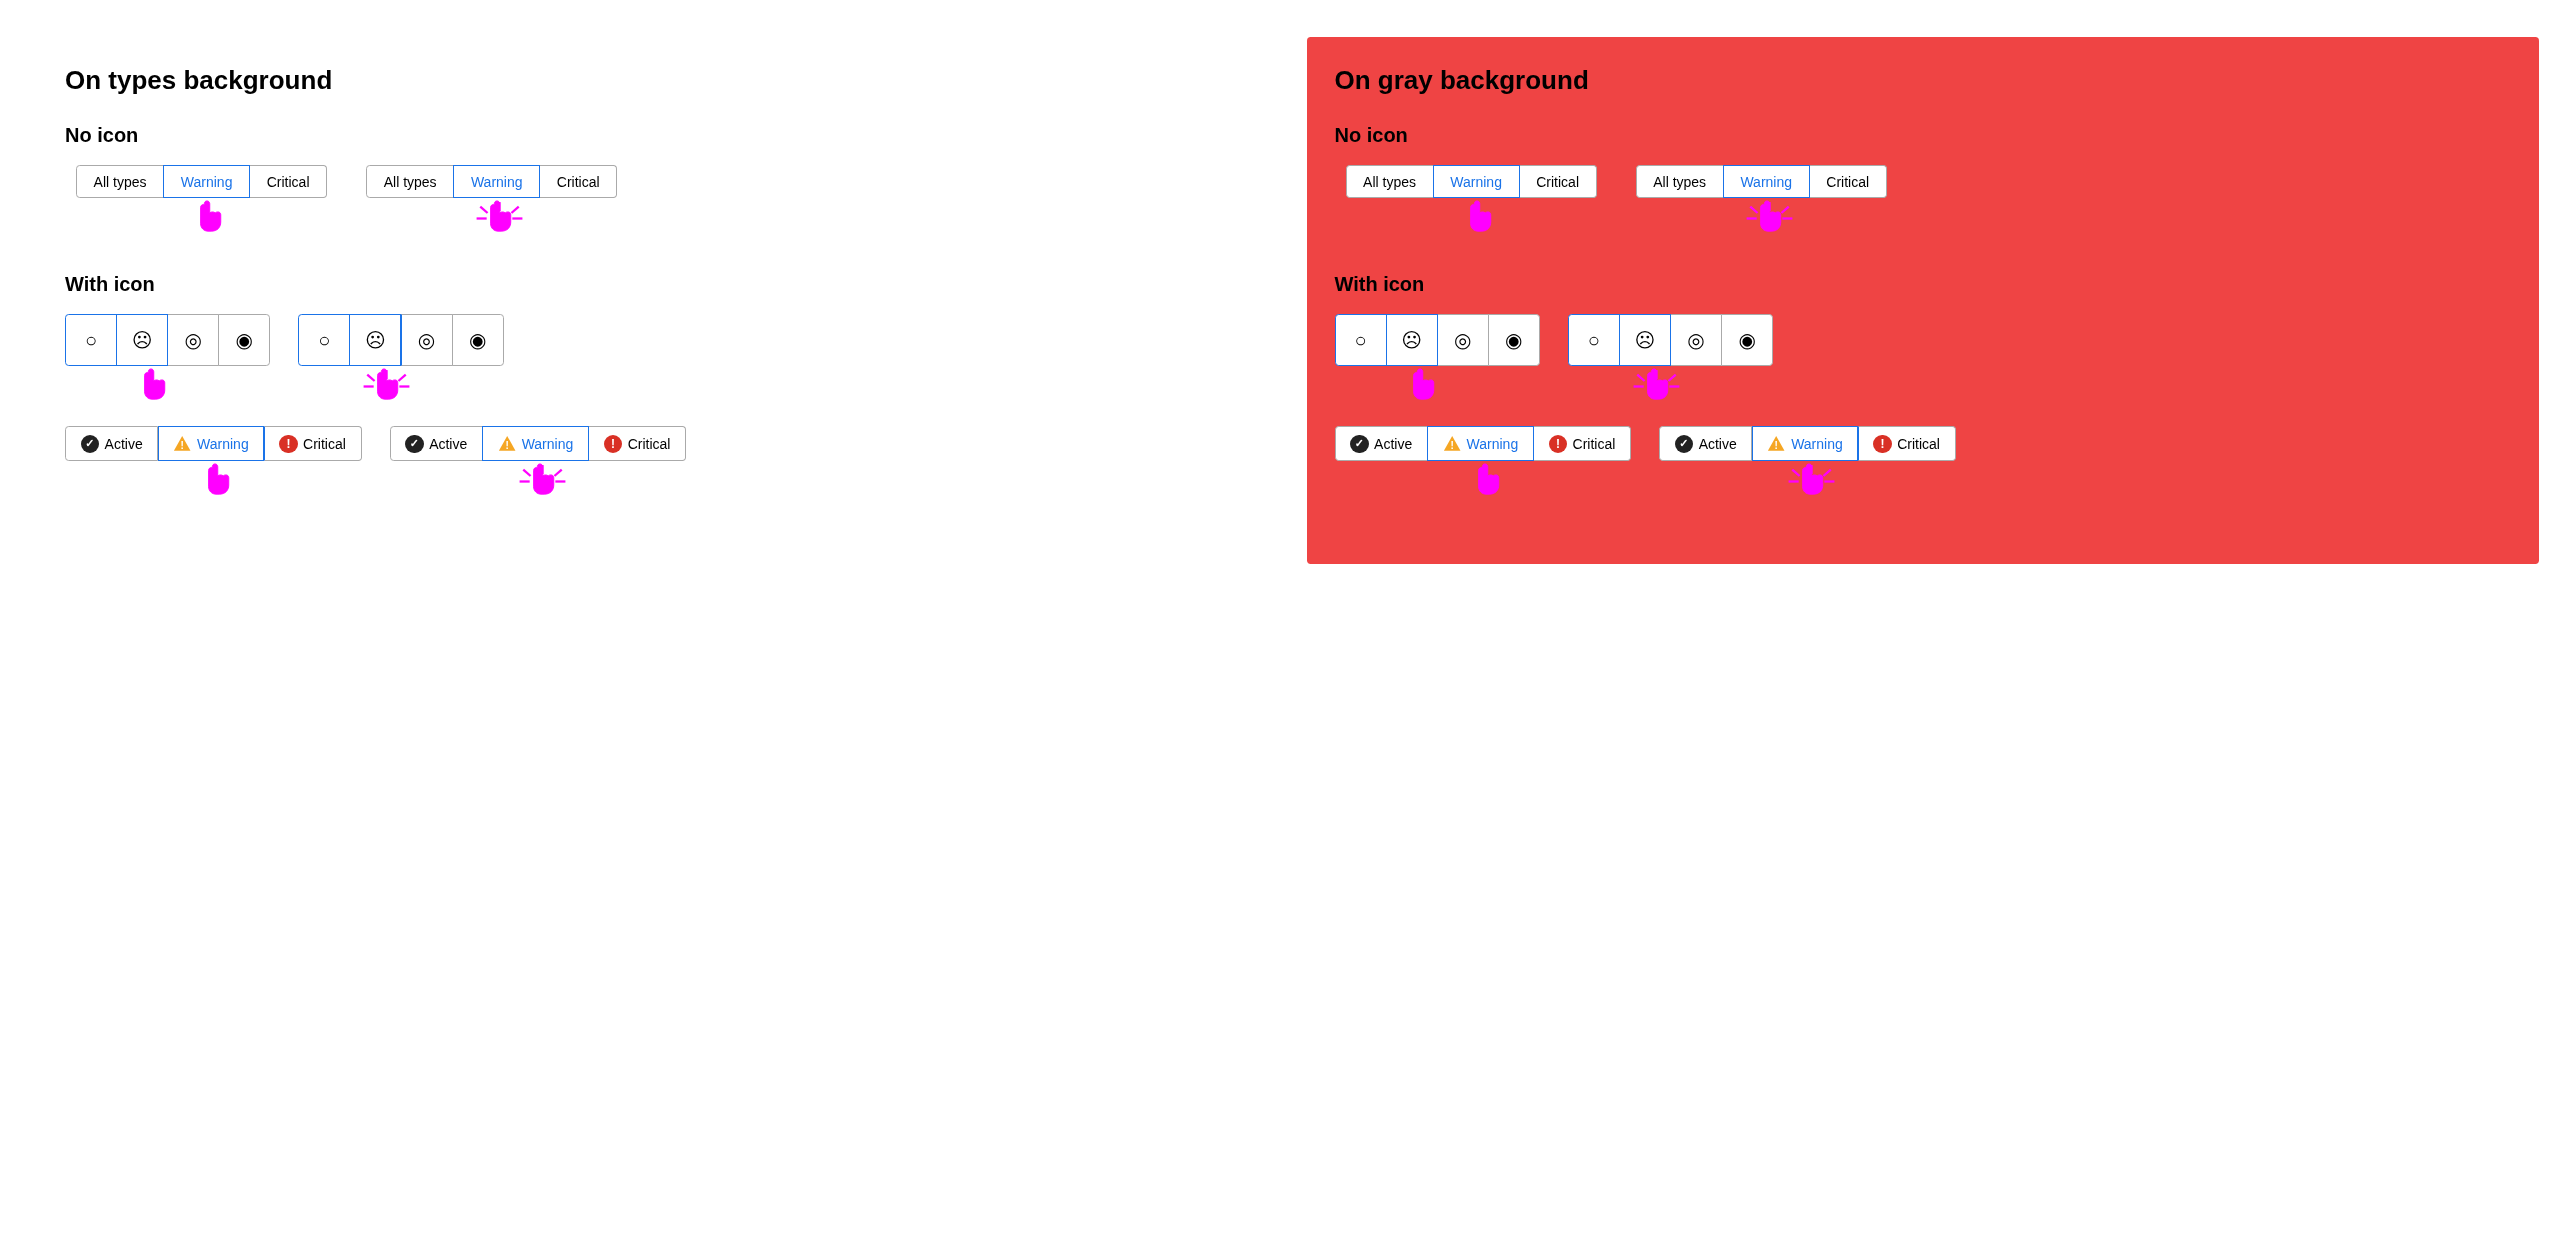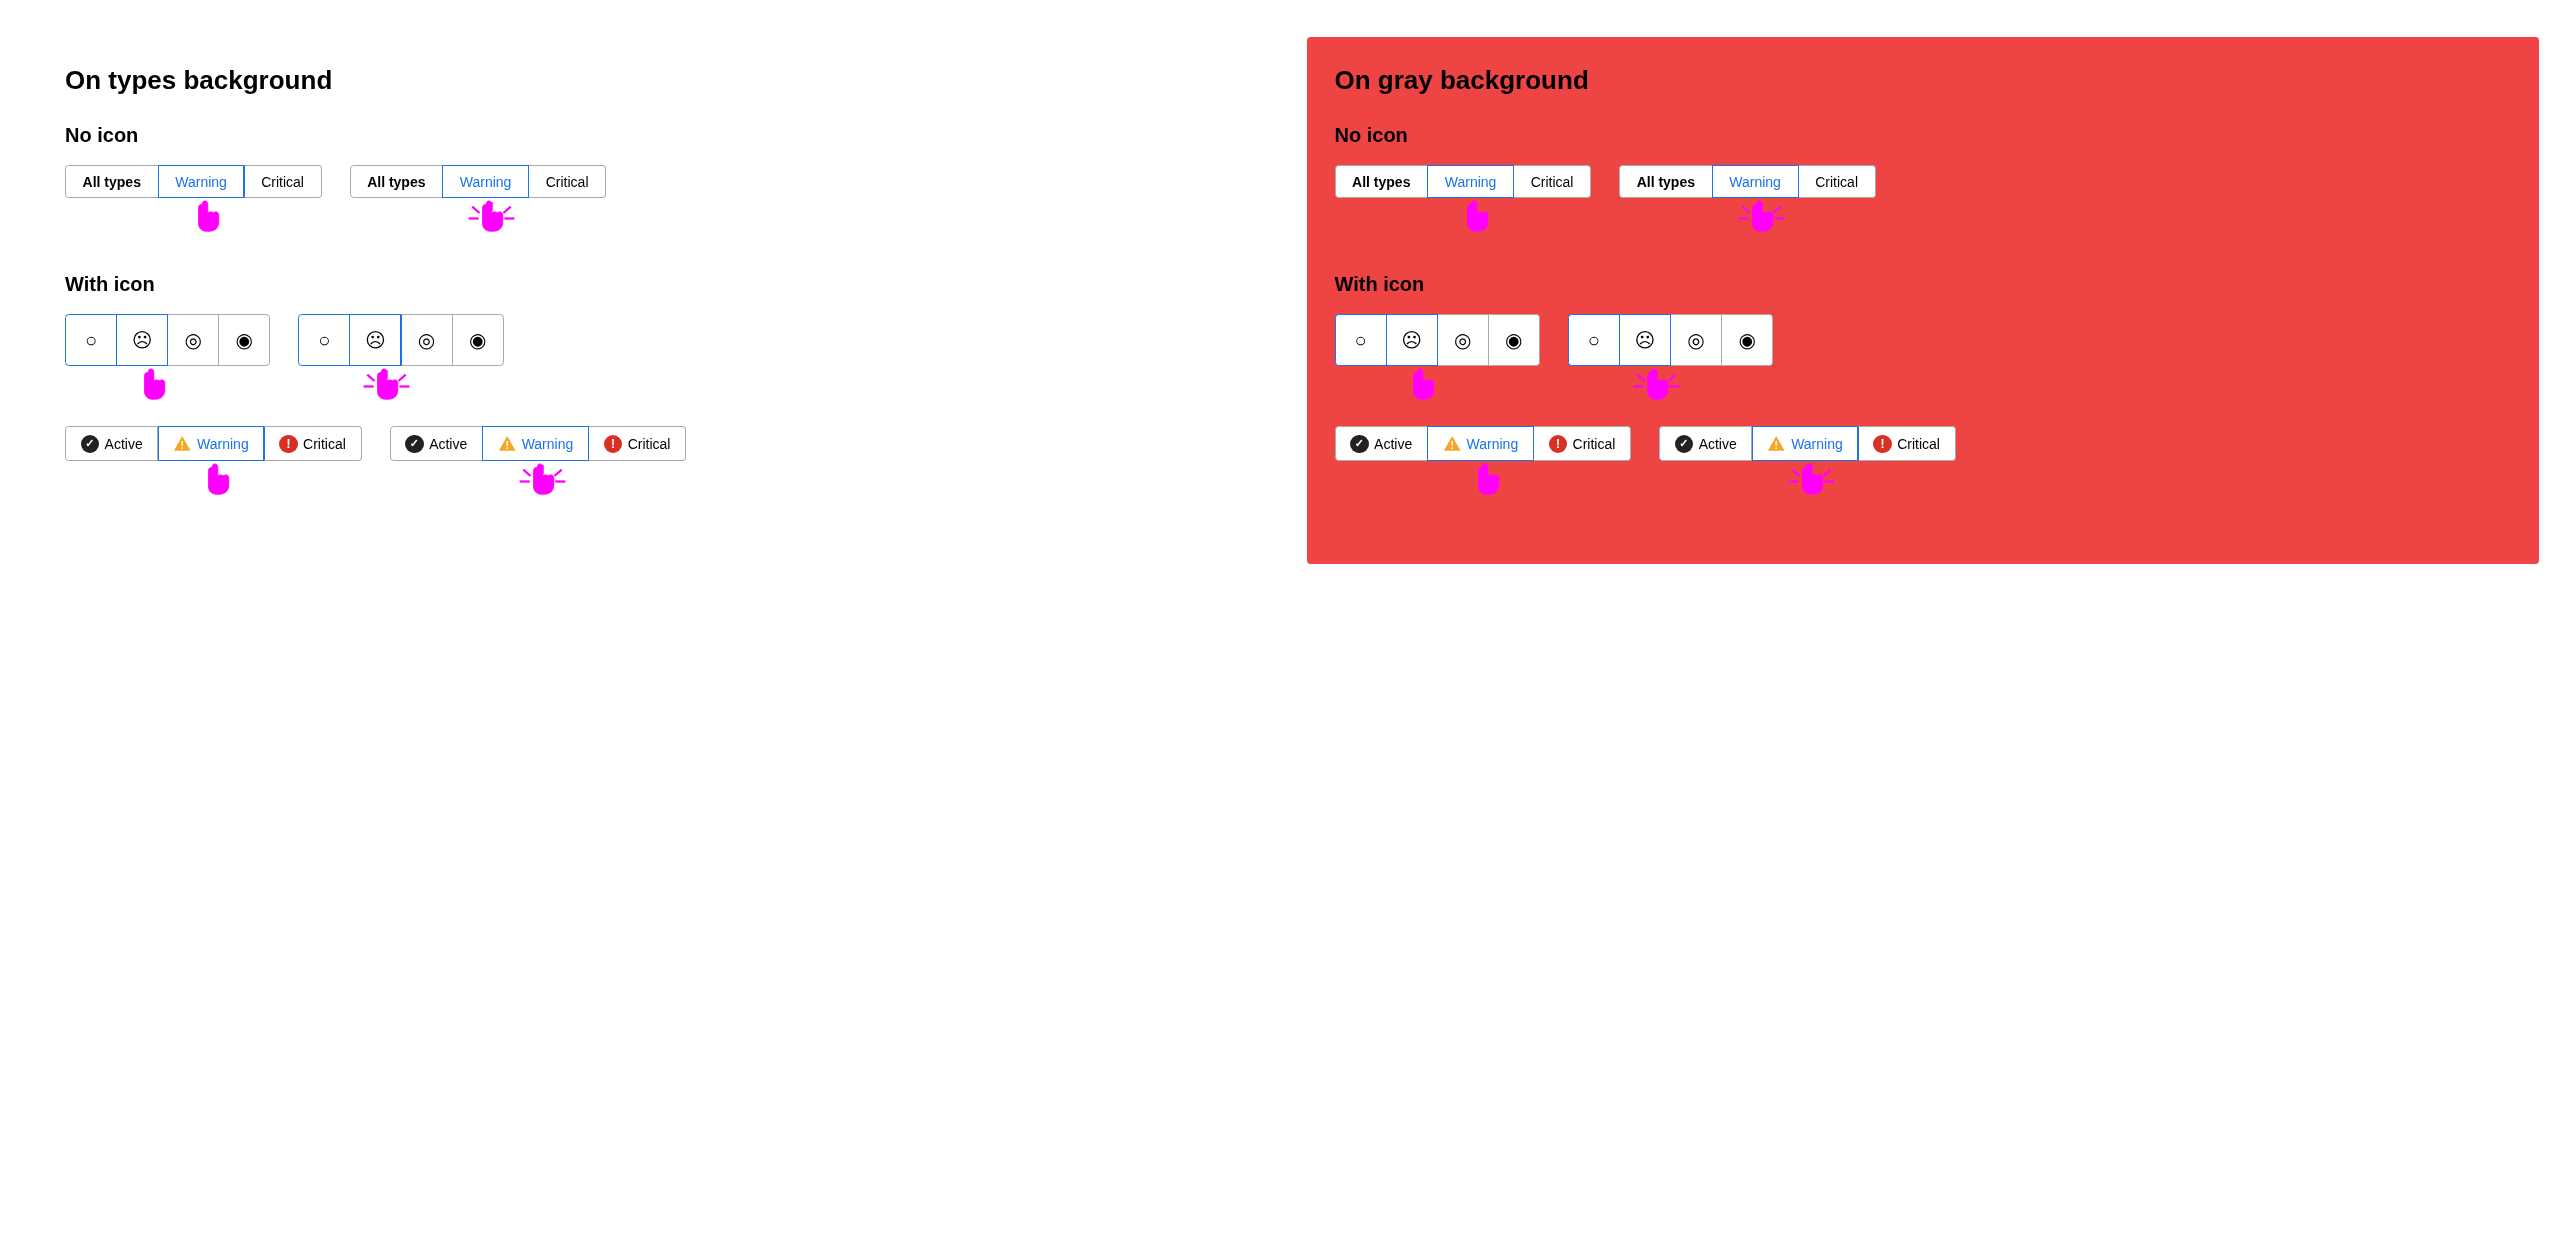--- a/index.html
+++ b/index.html
@@ -47,23 +47,22 @@
       padding: 7.4px 16.6px;
       border: 0.9px solid #aaa;
       background: #fff;
       cursor: pointer;
       font-size: 14px;
       margin-left: -0.9px;
       position: relative;
     }
 
     .tab-btn:first-child {
-      margin-left: 0;
+      margin-left: 11px;
       border-radius: 3.7px 0 0 3.7px;
-      font-weight: bold;
     }
 
     .tab-btn:last-child {
       border-radius: 0 3.7px 3.7px 0;
     }
 
     .tab-btn.selected {
       background: #fff;
       border-color: #1a73e8;
       color: #1a73e8;

